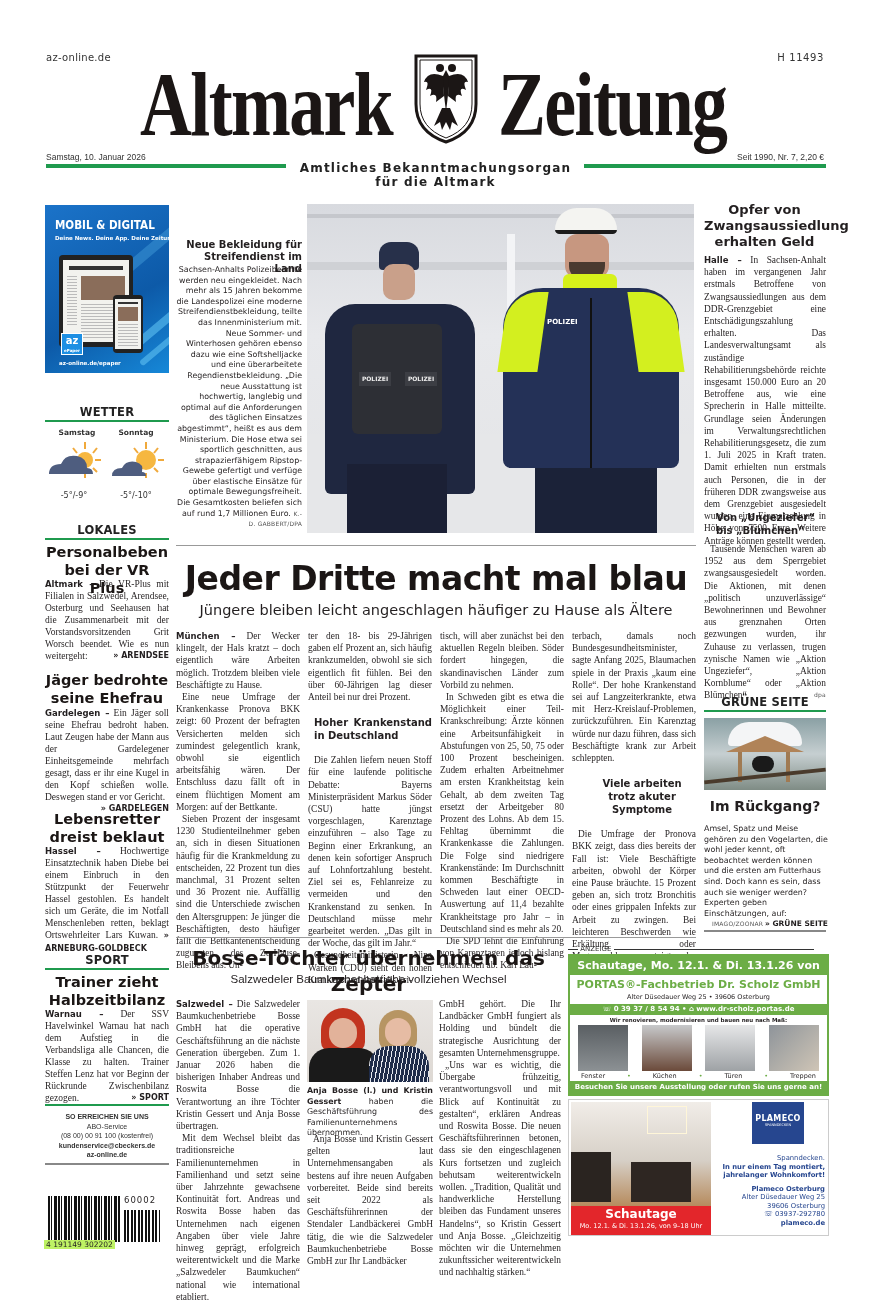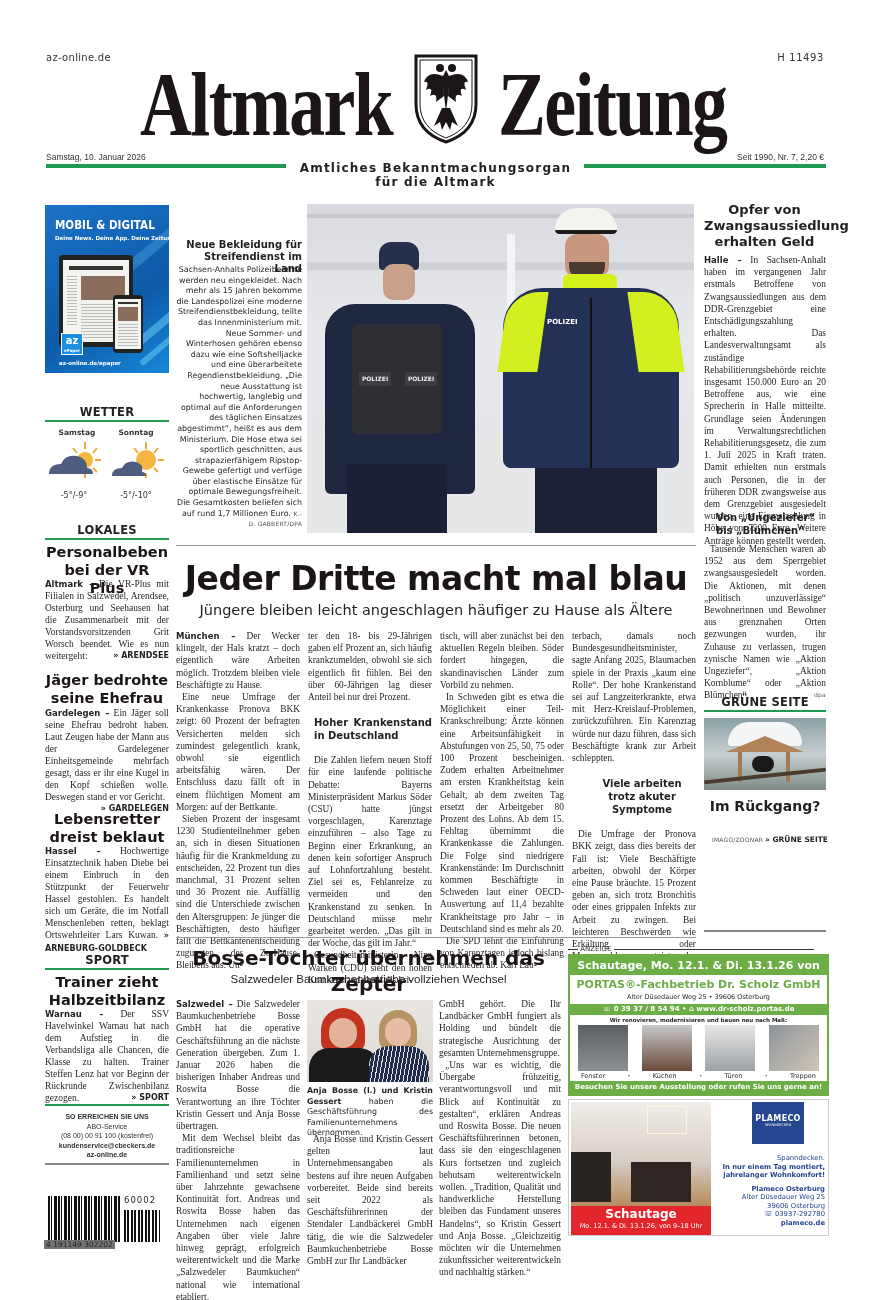--- a/index.html
+++ b/index.html
@@ -196,21 +196,21 @@
   <div>ABO-Service</div>
   <div>(08 00) 00 91 100 (kostenfrei)</div>
   <div style="font-weight:bold;">kundenservice@cbeckers.de</div>
   <div style="font-weight:bold;">az-online.de</div>
 </div>
 <div class="abs" style="left:45px;top:1163px;width:124px;height:1.5px;background:#888;"></div>
 
 <div class="abs barcode"></div>
 <div class="abs" style="left:124px;top:1195px;font-family:'DejaVu Sans',sans-serif;font-size:8.5px;letter-spacing:1px;">60002</div>
 <div class="abs barcode2"></div>
-<div class="abs" style="left:44px;top:1240px;font-family:'DejaVu Sans',sans-serif;font-size:7.5px;background:#737373;padding:0 2px;">4 191149 302202</div>
+<div class="abs" style="left:44px;top:1240px;font-family:'DejaVu Sans',sans-serif;font-size:7.5px;background:#bef264;padding:0 2px;">4 191149 302202</div>
 
 <div class="abs police-caption-head">Neue Bekleidung für Streifendienst im Land</div>
 <div class="abs police-caption">
   <span>Sachsen-Anhalts Polizeibeamte werden neu eingekleidet. Nach mehr als 15 Jahren bekomme die Landespolizei eine moderne Streifendienstbekleidung, teilte das Innenministerium mit. Neue Sommer- und Winterhosen gehören ebenso dazu wie eine Softshelljacke und eine überarbeitete Regendienstbekleidung. „Die neue Ausstattung ist hochwertig, langlebig und optimal auf die Anforderungen des täglichen Einsatzes abgestimmt“, heißt es aus dem Ministerium. Die Hose etwa sei sportlich geschnitten, aus strapazierfähigem Ripstop-Gewebe gefertigt und verfüge über elastische Einsätze für optimale Bewegungsfreiheit. Die Gesamtkosten beliefen sich auf rund 1,7 Millionen Euro.</span>
   <span class="credit">K.-D. GABBERT/DPA</span>
 </div>
 <div class="abs police-photo">
   <div class="abs" style="left:0;top:10px;width:387px;height:4px;background:#c5c7cc;"></div>
   <div class="abs" style="left:0;top:58px;width:387px;height:8px;background:#cfd1d5;"></div>
   <div class="abs" style="left:200px;top:30px;width:8px;height:100px;background:#f3f4f6;"></div>
@@ -250,21 +250,21 @@
 <div class="abs" style="left:704px;top:718px;width:122px;height:72px;background:linear-gradient(180deg,#8aa0a4 0%,#c6cfd1 50%,#7f8c85 100%);overflow:hidden;">
   <div class="abs" style="left:24px;top:4px;width:74px;height:24px;background:#f4f5f6;border-radius:40px 40px 6px 6px;"></div>
   <div class="abs" style="left:22px;top:18px;width:78px;height:16px;background:#b08358;clip-path:polygon(50% 0,100% 100%,0 100%);"></div>
   <div class="abs" style="left:34px;top:34px;width:4px;height:30px;background:#a07a52;"></div>
   <div class="abs" style="left:82px;top:34px;width:4px;height:30px;background:#a07a52;"></div>
   <div class="abs" style="left:48px;top:38px;width:22px;height:16px;background:#1a1a1a;border-radius:10px;"></div>
   <div class="abs" style="left:0;top:56px;width:122px;height:4px;background:#4a3b2c;transform:rotate(-6deg);"></div>
 </div>
 <div class="abs" style="left:704px;top:798px;width:122px;text-align:center;font-family:'DejaVu Sans',sans-serif;font-weight:bold;font-size:14px;">Im Rückgang?</div>
 <div class="abs" style="left:704px;top:824px;width:124px;font-family:'DejaVu Sans',sans-serif;font-size:7.9px;line-height:10.6px;color:#231f20;">
-  <br>
+  <span>Amsel, Spatz und Meise gehören zu den Vogelarten, die wohl jeder kennt, oft beobachtet werden können und die ersten am Futterhaus sind. Doch kann es sein, dass auch sie weniger werden? Experten geben Einschätzungen, auf:</span><br>
   <span class="credit" style="margin-left:8px;">IMAGO/ZOONAR</span>
   <span class="ref" style="font-size:7.5px;">» GRÜNE SEITE</span>
 </div>
 <div class="abs" style="left:704px;top:930px;width:122px;height:1.5px;background:#888;"></div>
 
 <div class="abs" style="left:176px;top:545px;width:520px;height:1px;background:#999;"></div>
 <div class="abs lead-headline">Jeder Dritte macht mal blau</div>
 <div class="abs lead-sub">Jüngere bleiben leicht angeschlagen häufiger zu Hause als Ältere</div>
 
 <div class="abs body-serif lead-col" style="left:176px;">

